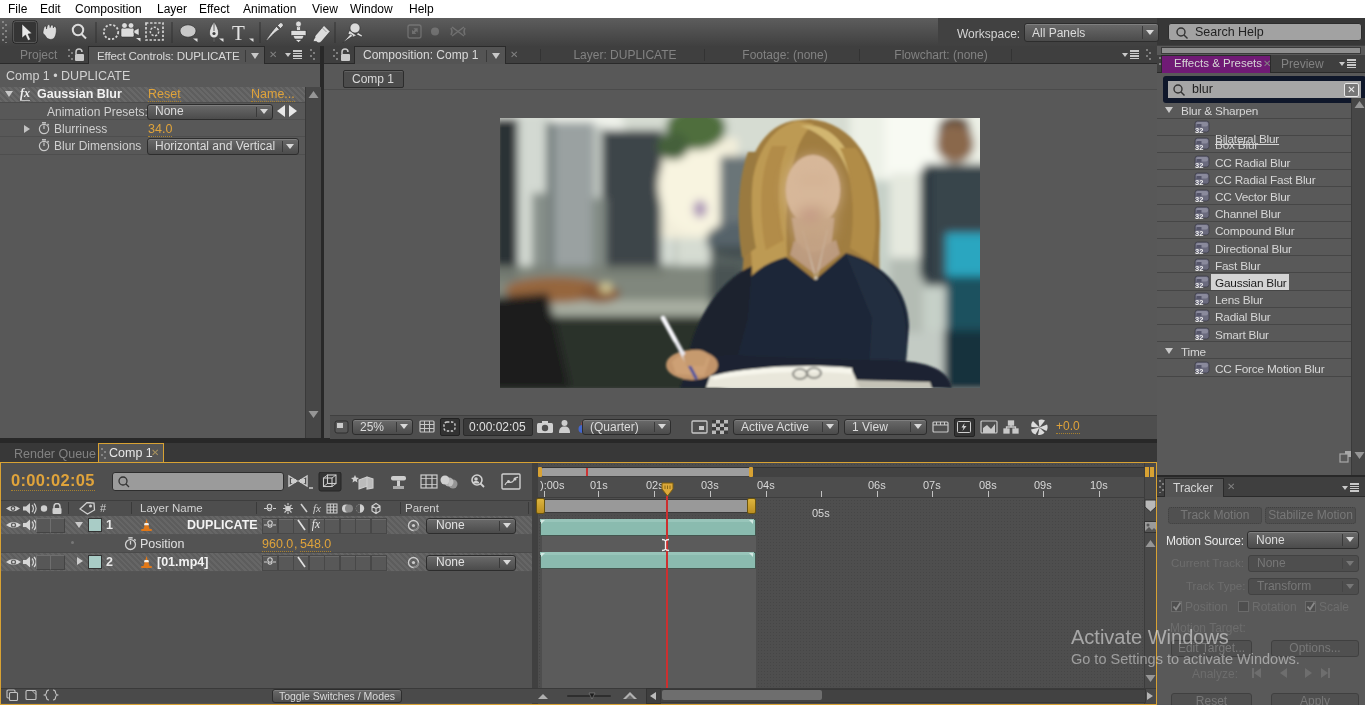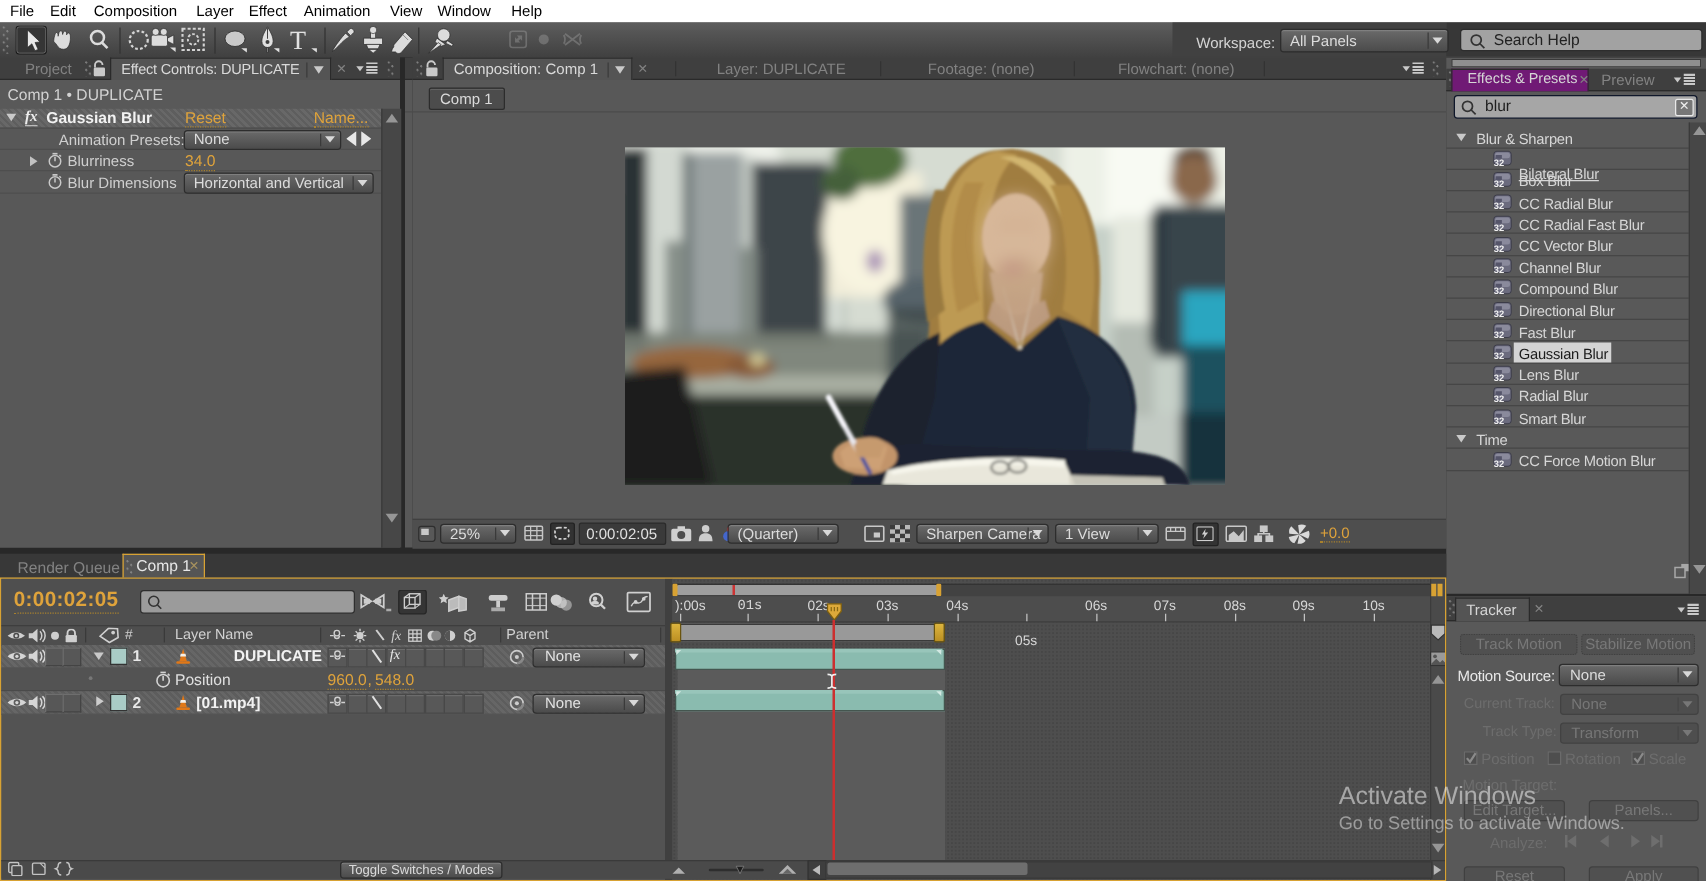--- a/index.html
+++ b/index.html
@@ -399,21 +399,21 @@
           <rect x="8" y="0" width="4" height="3.5"></rect>
           <rect x="4" y="3.5" width="4" height="3.5"></rect>
           <rect x="12" y="3.5" width="4" height="3.5"></rect>
           <rect x="0" y="7" width="4" height="3.5"></rect>
           <rect x="8" y="7" width="4" height="3.5"></rect>
           <rect x="4" y="10.5" width="4" height="3.5"></rect>
           <rect x="12" y="10.5" width="4" height="3.5"></rect>
         </g>
       </svg>
     <div class="drop" style="left:403px;top:3px;width:104px;height:14px;">
-        <span style="position:absolute;left:7px;top:0;">Sharpen Camera</span>
+        <span style="position:absolute;left:7px;top:0;">Active Active</span>
         <span class="sep"></span>
         <span class="arr"></span>
       </div>
     <div class="drop" style="left:514px;top:3px;width:81px;height:14px;">
         <span style="position:absolute;left:7px;top:0;">1 View</span>
         <span class="sep"></span>
         <span class="arr"></span>
       </div>
     <svg class="abs" style="left:602px;top:4px;" width="17" height="14" viewBox="0 0 17 14">
         <rect x="1" y="2" width="15" height="10" rx="1" fill="none" stroke="#c8c8c8" stroke-width="1.2"></rect>
@@ -456,21 +456,21 @@
 <div class="panel" style="left:1157px;top:46px;width:208px;height:429px;background:#595959;">
   <div class="abs" style="left:4px;top:1px;width:198px;height:5px;background:#8f8f8f;border:1px solid #3a3a3a;"></div>
   <div class="abs" style="left:0;top:9px;width:208px;height:17px;background:#3f3f3f;border-bottom:1px solid #2a2a2a;"></div>
   <div class="grip" style="left:2px;top:11px;height:12px;"></div>
   <div class="tab-act" style="left:4px;top:9px;width:108px;height:17px;background:#701a75;">
     <span style="position:absolute;left:12px;top:1px;font-size:11.5px;white-space:nowrap;">Effects &amp; Presets</span>
   </div>
   <div class="abs dim" style="left:106px;top:12px;font-size:10px;">✕</div>
   <div class="abs dim" style="left:124px;top:11px;font-size:12px;">Preview</div>
   <div class="menuicon" style="left:182px;top:13px;"></div>
-  <div class="abs" style="left:6px;top:30px;width:193px;height:17px;background:#a6a6a6;border:1px solid #0f172a;border-radius:3px;">
+  <div class="abs" style="left:6px;top:30px;width:193px;height:17px;background:#a6a6a6;border:5px solid #0f172a;border-radius:3px;">
     <svg class="abs" style="left:4px;top:2px;" width="14" height="14" viewBox="0 0 14 14">
         <circle cx="6" cy="6" r="4" fill="none" stroke="#333" stroke-width="1.4"></circle>
         <line x1="9" y1="9" x2="12.5" y2="12.5" stroke="#333" stroke-width="1.4"></line>
       </svg>
     <span style="position:absolute;left:24px;top:1px;font-size:12.5px;color:#1e1e1e;">blur</span>
     <span style="position:absolute;right:2px;top:2px;width:13px;height:12px;background:#777;border:1px solid #e8e8e8;border-radius:2px;color:#eee;font-size:10px;text-align:center;line-height:11px;">✕</span>
   </div>
   <div class="abs" style="left:0;top:4px;width:194px;height:424px;">
       <div class="abs" style="left:0;top:67.5px;width:194px;height:1px;background:#464646;"></div>
       <span class="tri-d" style="position:absolute;left:8px;top:57px;"></span>
@@ -643,21 +643,21 @@
       <rect x="0.5" y="0.5" width="10" height="10" fill="#4e4e4e" stroke="#6b6b6b"></rect>
     </svg>
   <div class="txt ddim" style="left:95px;top:123px;">Rotation</div>
   <svg class="abs" style="left:148px;top:124px;" width="12" height="12" viewBox="0 0 12 12">
       <rect x="0.5" y="0.5" width="10" height="10" fill="#4e4e4e" stroke="#6b6b6b"></rect>
       <path d="M2.5 5.5 L5 8.5 L9.5 1.5" fill="none" stroke="#8a8a8a" stroke-width="1.8"></path>
     </svg>
   <div class="txt ddim" style="left:162px;top:123px;">Scale</div>
   <div class="txt ddim" style="left:13px;top:144px;">Motion Target:</div>
   <div class="dbtn" style="left:14px;top:163px;width:79px;height:15px;">Edit Target...</div>
-  <div class="dbtn" style="left:114px;top:163px;width:86px;height:15px;">Panels...</div>
+  <div class="dbtn" style="left:114px;top:163px;width:86px;height:15px;">Options...</div>
   <div class="txt ddim" style="left:35px;top:190px;">Analyze:</div>
   <svg class="abs" style="left:93px;top:190px;" width="14" height="12" viewBox="0 0 14 12">
       <path d="M11 1 L4 6 L11 11 Z" fill="#6e6e6e"></path>
       <rect x="2" y="1" width="2" height="10" fill="#6e6e6e"></rect>
     </svg>
   <svg class="abs" style="left:120px;top:190px;" width="12" height="12" viewBox="0 0 12 12">
       <path d="M10 1 L3 6 L10 11 Z" fill="#6e6e6e"></path>
     </svg>
   <svg class="abs" style="left:146px;top:190px;" width="12" height="12" viewBox="0 0 12 12">
       <path d="M2 1 L9 6 L2 11 Z" fill="#6e6e6e"></path>
@@ -903,21 +903,21 @@
       </div>
 <div class="abs" style="left:531px;top:0;width:6px;height:241px;background:#404040;"></div>
 <div class="abs" style="left:537px;top:0;width:606px;height:241px;background:#4e4e4e;background-image:radial-gradient(rgba(0,0,0,0.10) 0.8px, transparent 1px);background-size:3px 3px;"></div>
 <div class="abs" style="left:537px;top:4px;width:606px;height:10px;background:#424242;border:1px solid #333;"></div>
 <div class="abs" style="left:540px;top:5px;width:210px;height:8px;background:#9e9e9e;border-radius:2px;"></div>
 <div class="abs" style="left:537px;top:4px;width:4px;height:10px;background:#d8a233;border-radius:1px;"></div>
 <div class="abs" style="left:748px;top:4px;width:4px;height:10px;background:#d8a233;border-radius:1px;"></div>
 <div class="abs" style="left:585px;top:5px;width:2px;height:8px;background:#cc3333;"></div>
 <div class="abs" style="left:537px;top:14px;width:606px;height:20px;background:#4d4d4d;border-bottom:1px solid #3e3e3e;"></div>
 <div class="abs" style="left:539px;top:16px;color:#d8d8d8;font-size:11px;">):00s</div>
-<div class="abs" style="left:589px;top:16px;color:#d8d8d8;font-size:11px;font-family:Liberation Mono, monospace;">01s</div>
+<div class="abs" style="left:589px;top:16px;color:#d8d8d8;font-size:11px;">01s</div>
 <div class="abs" style="left:645px;top:16px;color:#d8d8d8;font-size:11px;">02s</div>
 <div class="abs" style="left:700px;top:16px;color:#d8d8d8;font-size:11px;">03s</div>
 <div class="abs" style="left:756px;top:16px;color:#d8d8d8;font-size:11px;">04s</div>
 <div class="abs" style="left:811px;top:16px;color:#d8d8d8;font-size:11px;margin-top:28px;">05s</div>
 <div class="abs" style="left:867px;top:16px;color:#d8d8d8;font-size:11px;">06s</div>
 <div class="abs" style="left:922px;top:16px;color:#d8d8d8;font-size:11px;">07s</div>
 <div class="abs" style="left:978px;top:16px;color:#d8d8d8;font-size:11px;">08s</div>
 <div class="abs" style="left:1033px;top:16px;color:#d8d8d8;font-size:11px;">09s</div>
 <div class="abs" style="left:1089px;top:16px;color:#d8d8d8;font-size:11px;">10s</div>
 <div class="abs" style="left:543px;top:28px;width:1px;height:6px;background:#c2c2c2;"></div>

